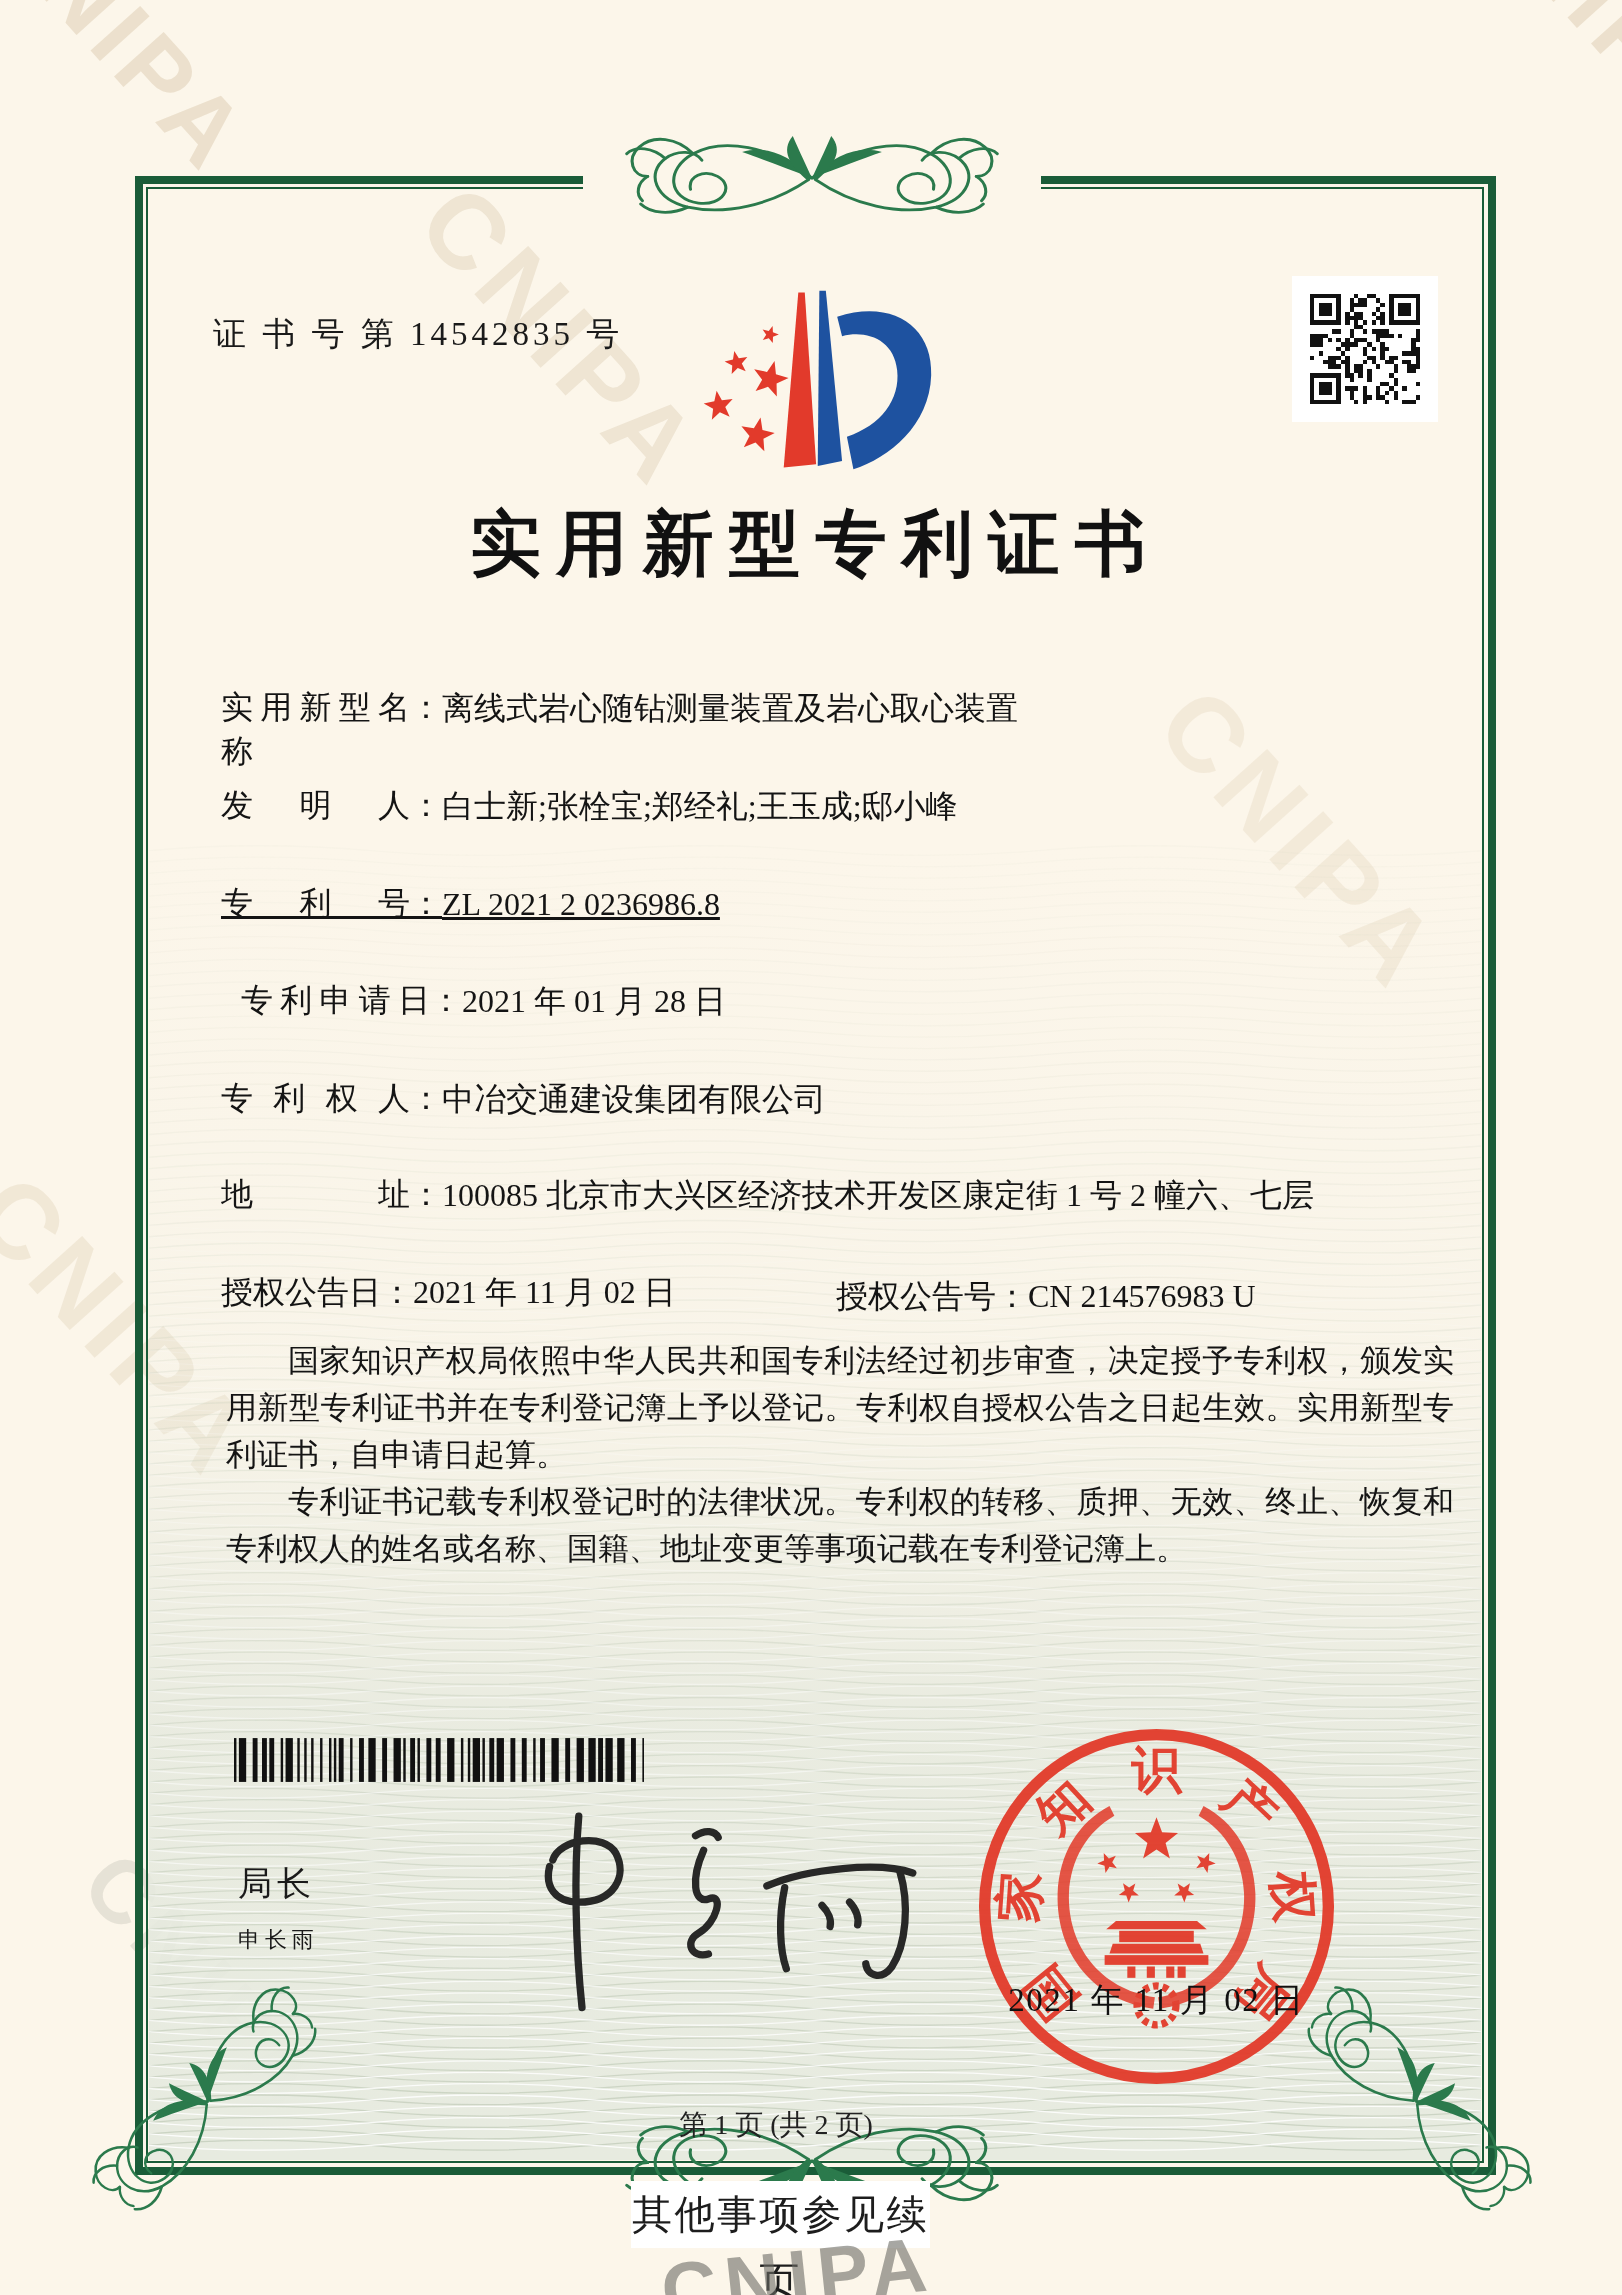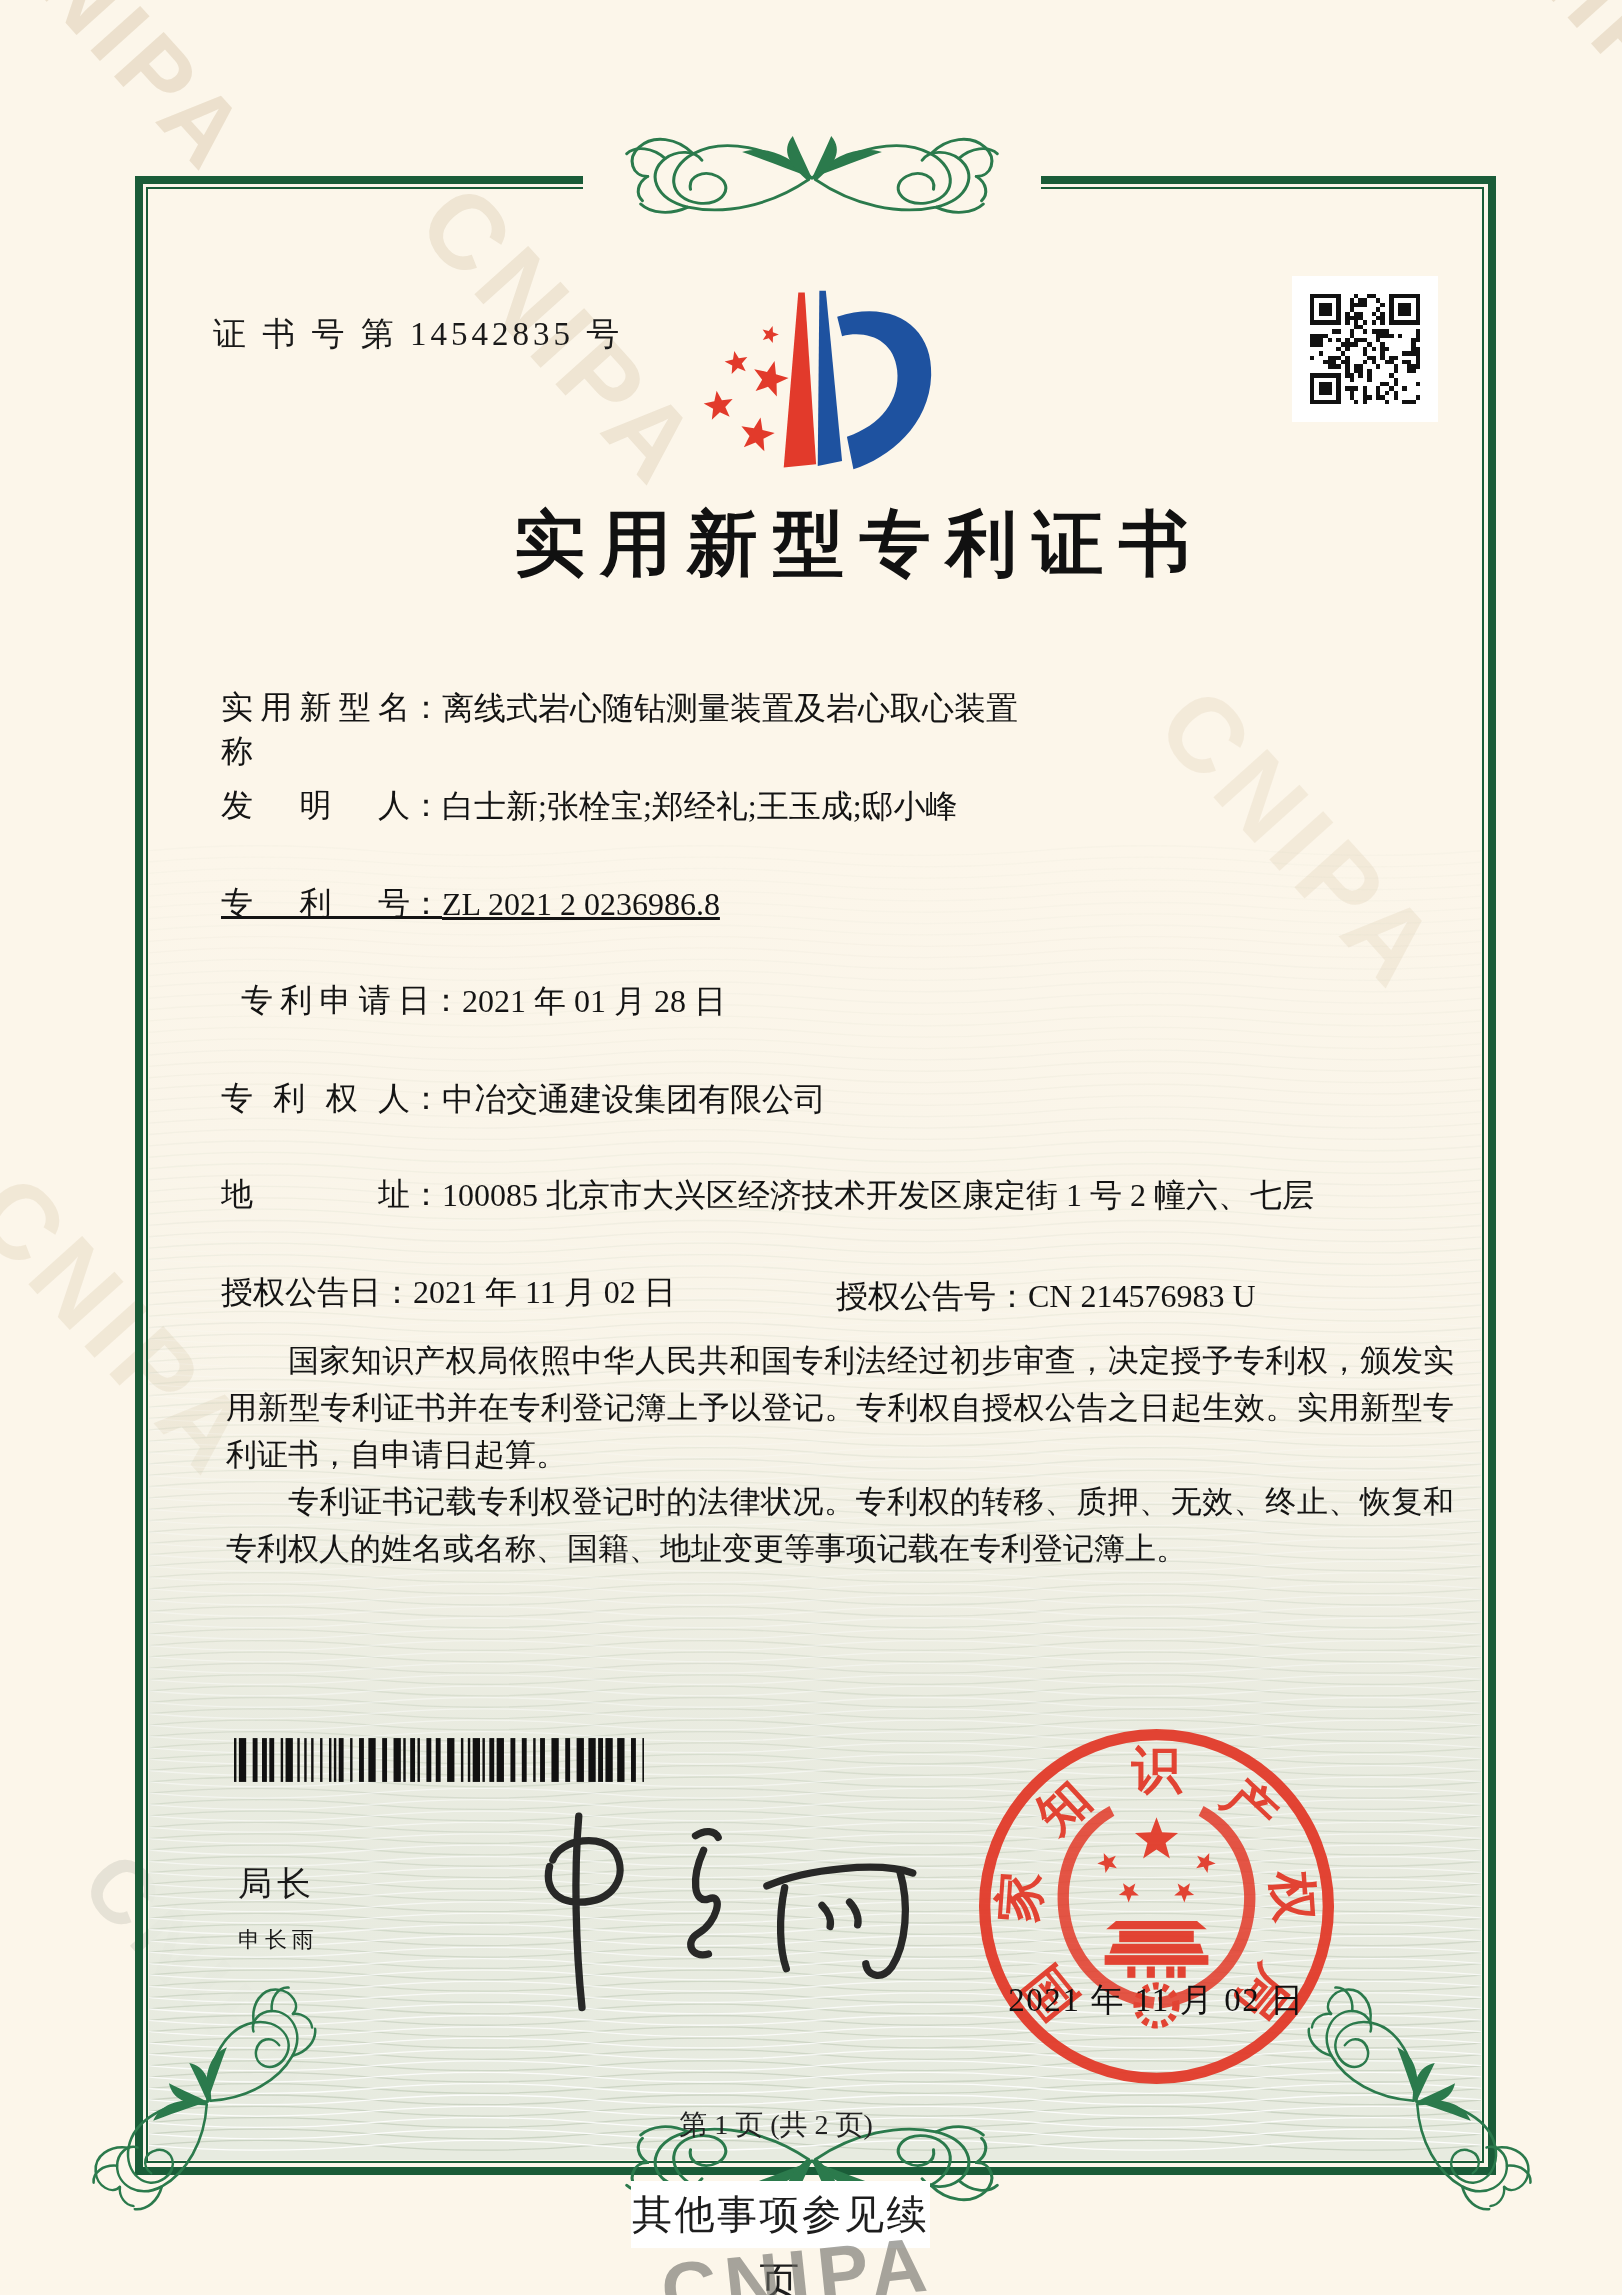--- a/index.html
+++ b/index.html
@@ -8,21 +8,21 @@
   .abs{position:absolute;}
   .wm{position:absolute;font-family:"Liberation Sans",sans-serif;font-weight:bold;letter-spacing:8px;transform:rotate(48deg);pointer-events:none;z-index:0;}
   
   #frame-outer{left:135px;top:176px;width:1361px;height:1999px;border:8px solid #1a5c38;box-sizing:border-box;z-index:2;}
   #frame-inner{left:146px;top:187px;width:1338px;height:1976px;border:2.4px solid #1a5c38;box-sizing:border-box;z-index:2;}
   
   #waves{left:149px;top:844px;width:1332px;height:1316px;z-index:1;
     background:linear-gradient(180deg, rgba(232,236,226,0) 0%, rgba(232,236,226,0.18) 42%, rgba(229,233,222,0.8) 66%, #e7ebe0 100%);}
   
   #cert-no{left:213px;top:312px;font-size:33px;color:#1a1a1a;letter-spacing:4px;z-index:4;}
-  #title{left:135px;top:497px;width:1361px;text-align:center;font-size:71px;font-weight:bold;color:#111;letter-spacing:15.4px;z-index:4;margin-left:44px;}
+  #title{left:135px;top:497px;width:1361px;text-align:center;font-size:71px;font-weight:bold;color:#111;letter-spacing:15.4px;z-index:4;}
   .row{left:221px;width:1241px;font-size:32px;color:#141414;z-index:4;display:flex;align-items:flex-start;}
   .lbl{display:inline-block;width:189px;text-align:justify;text-align-last:justify;flex:none;}
   .colon{flex:none;}
   .val{display:inline-block;max-width:957px;line-height:45px;}
   #grant-row{left:221px;width:1250px;font-size:32px;color:#141414;z-index:4;}
   #grant-no{position:absolute;left:615px;top:4px;white-space:nowrap;}
   #body-text{left:226px;top:1337px;width:1228px;font-size:31px;line-height:47px;color:#141414;text-align:justify;z-index:4;}
   #body-text p{margin:0;text-indent:2em;}
   #barcode{left:234px;top:1738px;width:410px;height:44px;z-index:4;}
   #officer-title{left:238px;top:1861px;font-size:34px;color:#1a1a1a;font-family:"Liberation Sans",sans-serif;letter-spacing:4.9px;z-index:4;}

